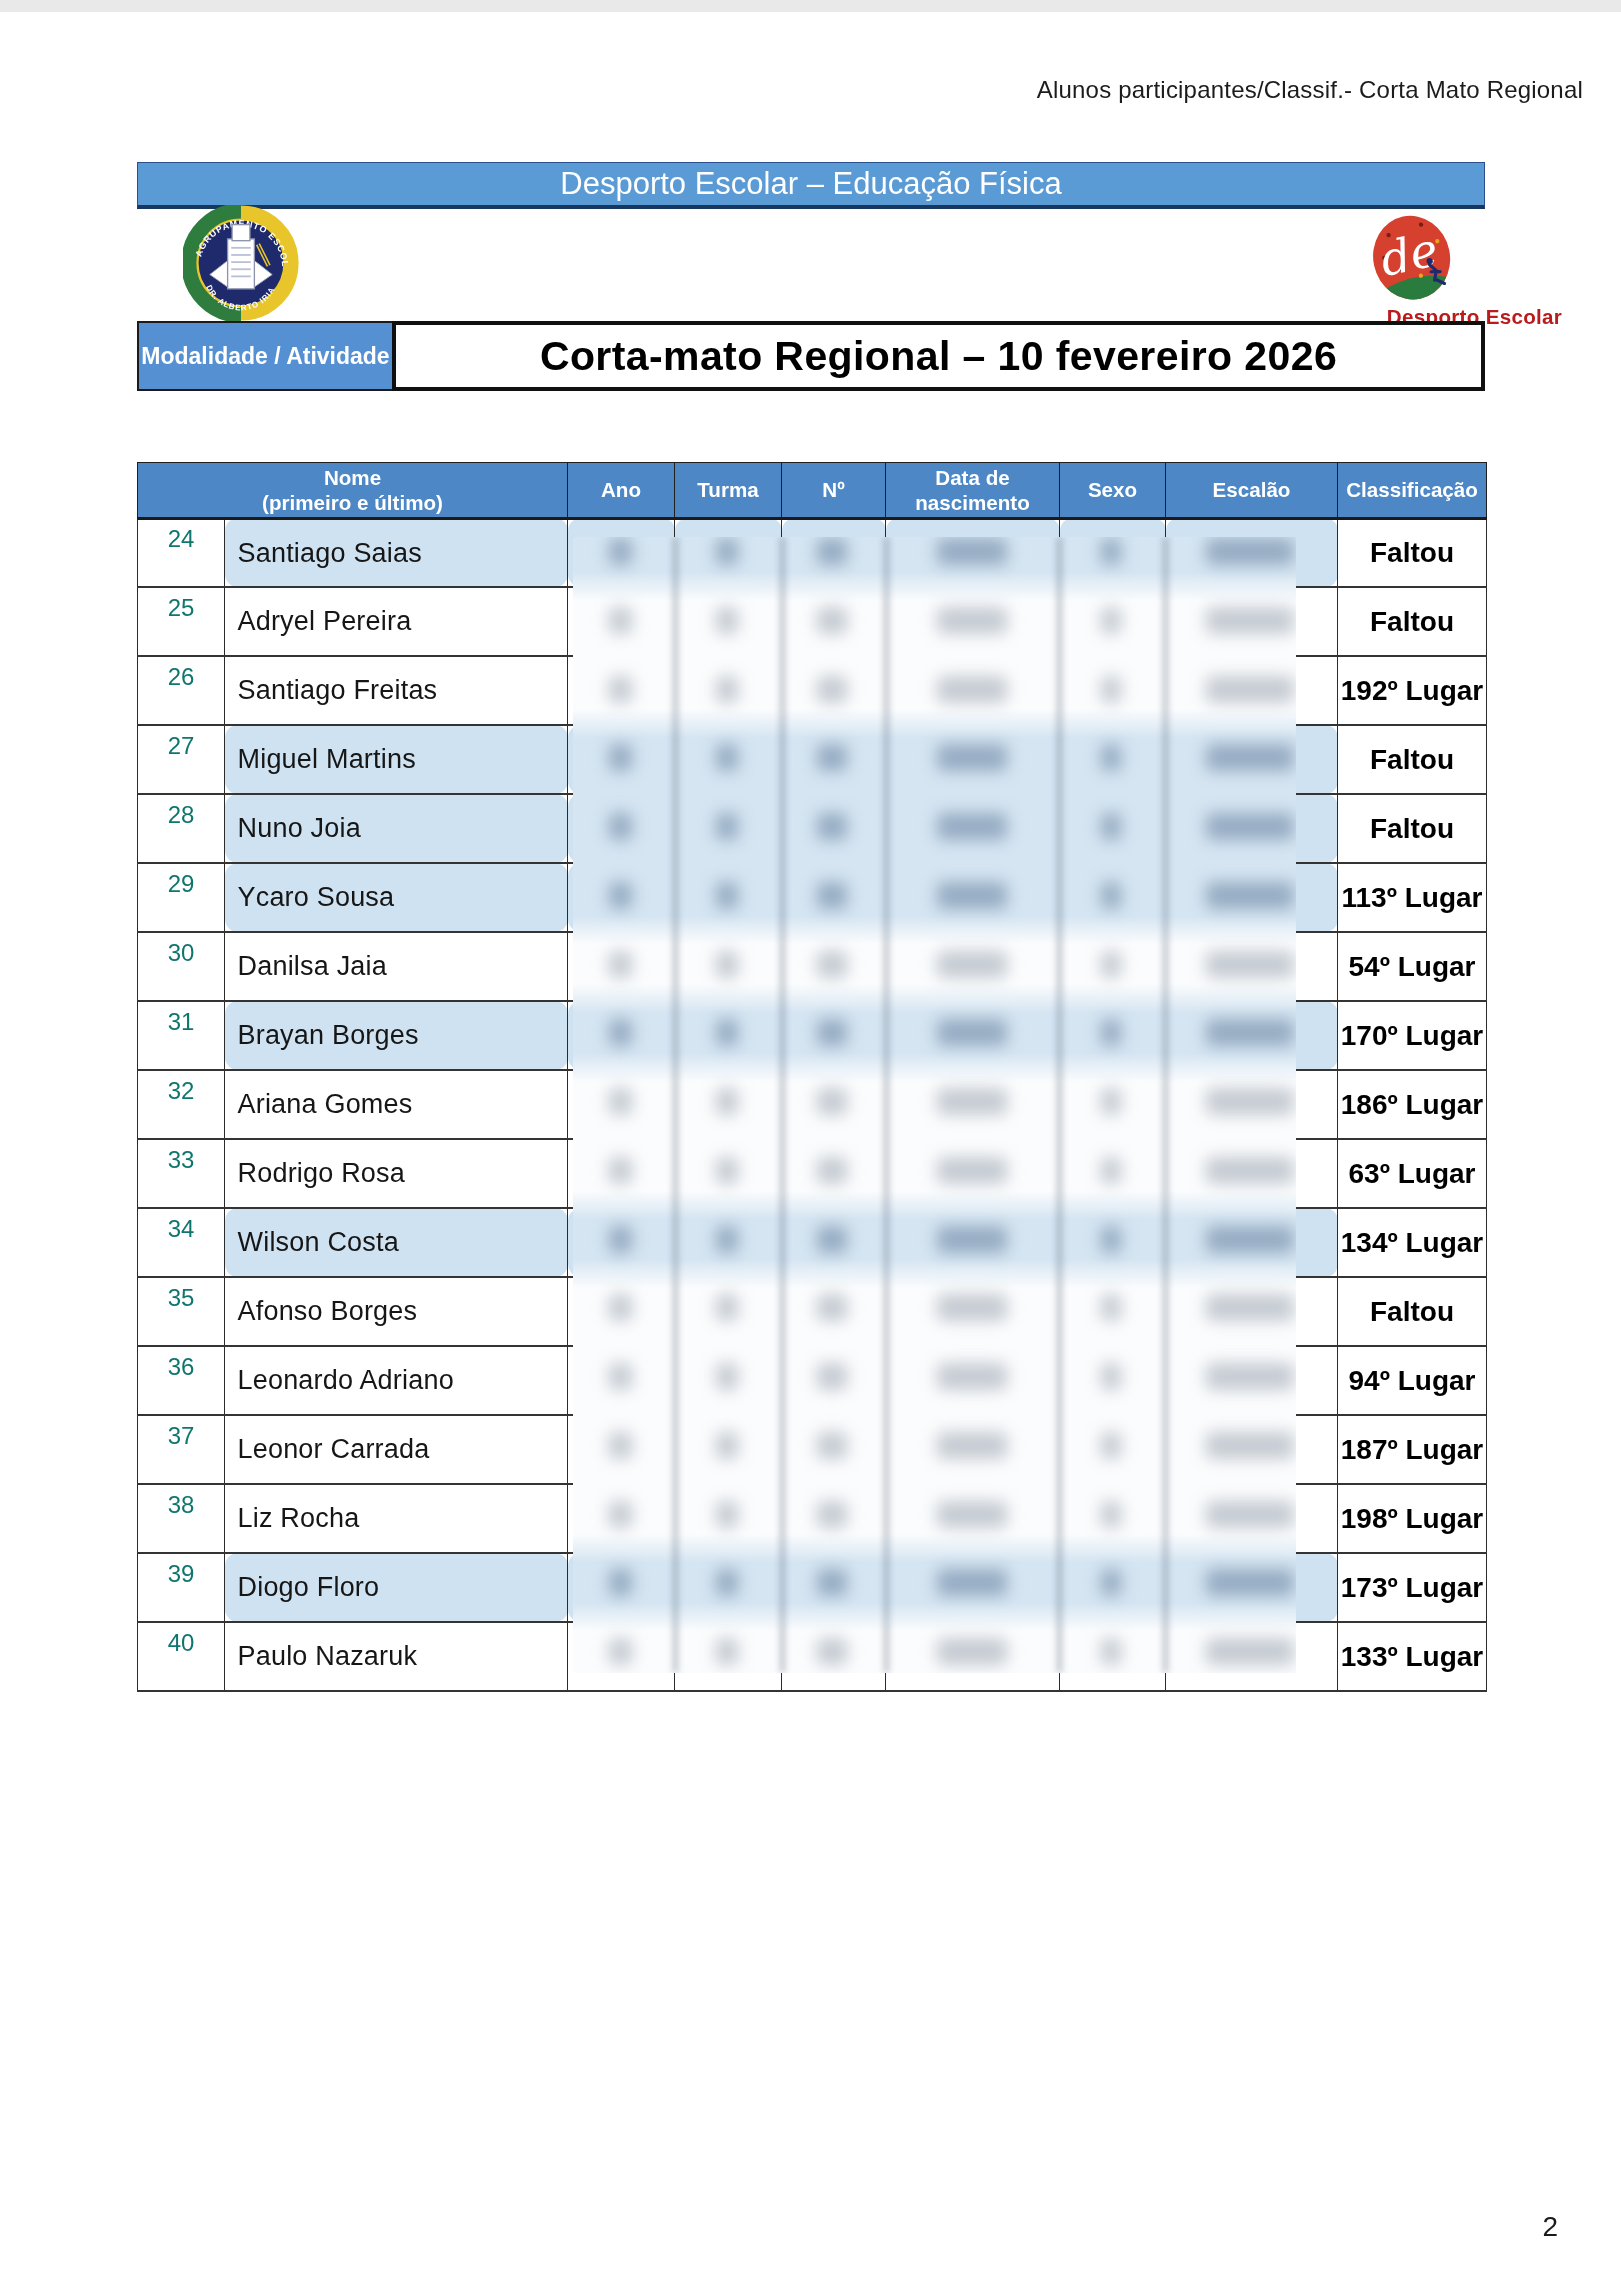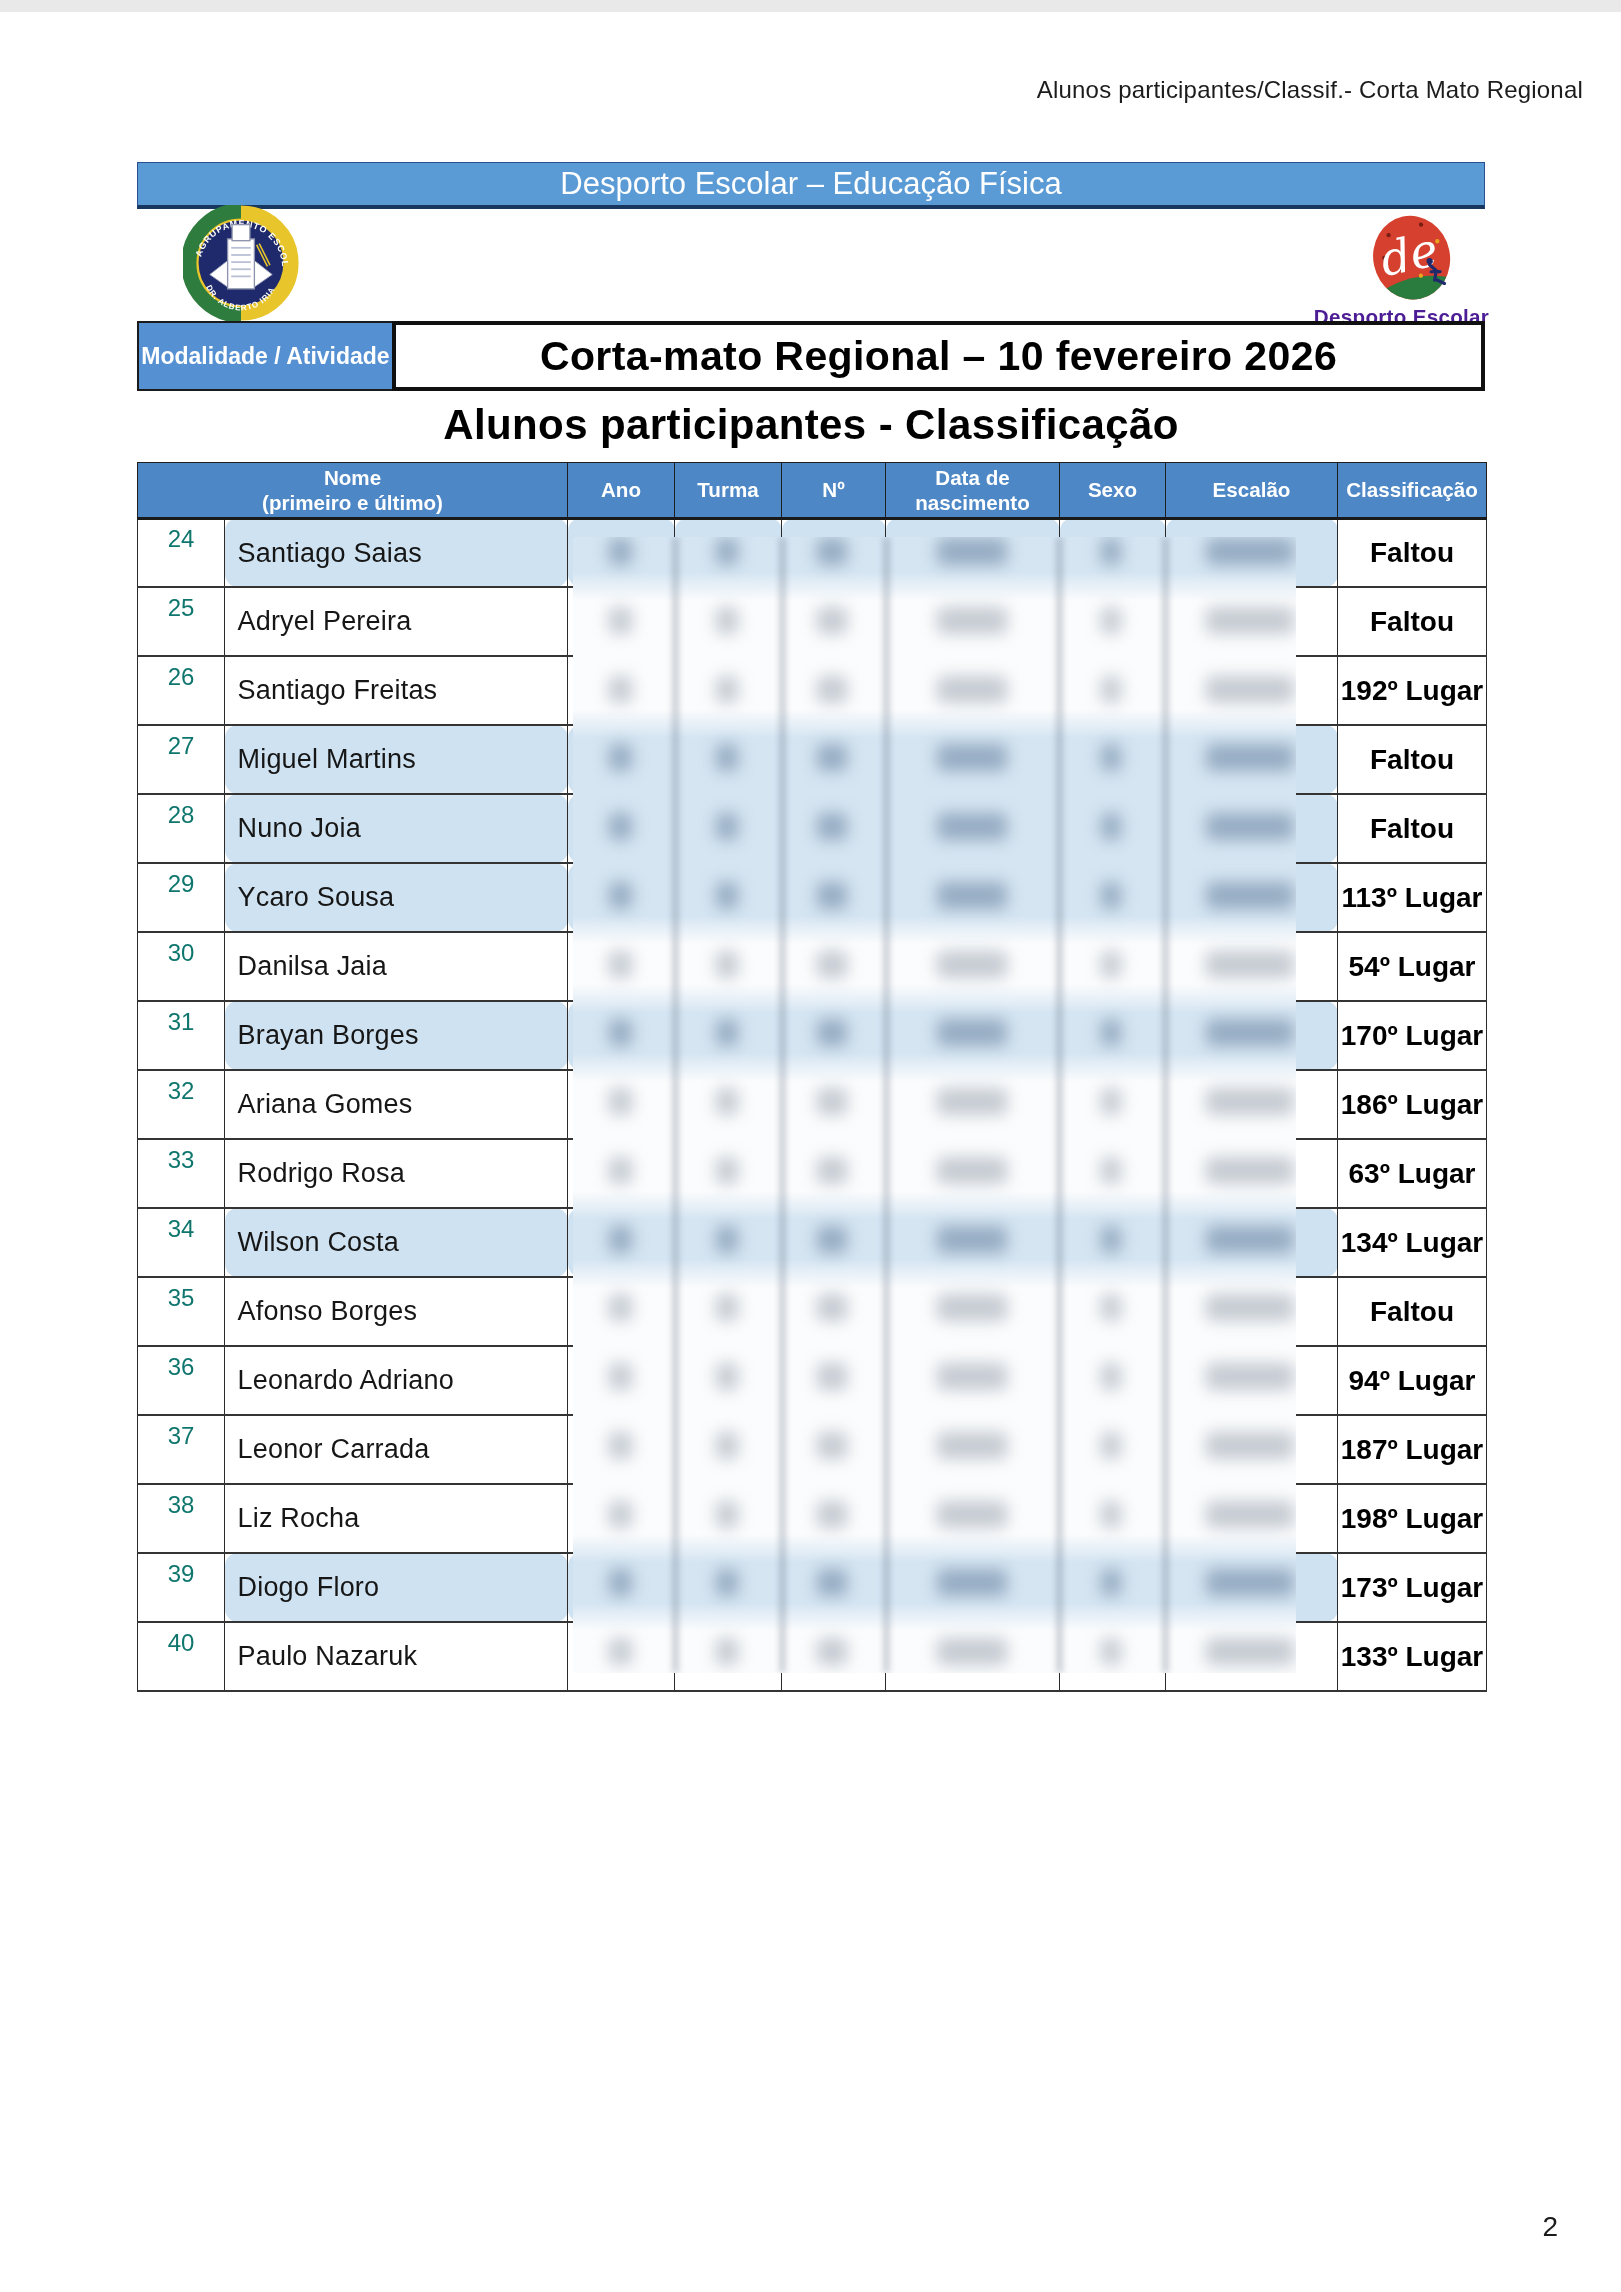--- a/index.html
+++ b/index.html
@@ -19,22 +19,22 @@
     box-sizing:border-box;background:#5b9bd5;
     border:1.8px solid #2a4f8f;border-bottom:4.5px solid #17375e;
     display:flex;align-items:center;justify-content:center;
     color:#ffffff;font-size:31px;
   }
   
   .school-logo{position:absolute;left:183px;top:193px;width:116px;height:116px;}
   
   .de-logo{position:absolute;left:1358px;top:201px;width:134px;height:116px;}
   .de-caption{
-    position:absolute;left:1312px;top:293px;width:179px;text-align:center;
-    font-size:20.6px;font-weight:bold;color:#4c1d95;letter-spacing:0.3px;
+    position:absolute;left:1385px;top:293px;width:179px;text-align:center;
+    font-size:20.6px;font-weight:bold;color:#b91c1c;letter-spacing:0.3px;
   }
   
   .modalidade{
     position:absolute;left:137px;top:309px;width:257px;height:70px;
     box-sizing:border-box;background:#5590d2;border:2.7px solid #1b1b1b;
     display:flex;align-items:center;justify-content:center;
     color:#fff;font-weight:bold;font-size:23px;
   }
   .title-box{
     position:absolute;left:392px;top:309px;width:1093px;height:70px;
@@ -163,21 +163,20 @@
   <div class="de-caption">Desporto Escolar</div>
 
   <div class="modalidade">
     <span>Modalidade / Atividade</span>
   </div>
 
   <div class="title-box">
     <span>Corta-mato Regional – 10 fevereiro 2026</span>
   </div>
 
-  <div class="subtitle">Alunos participantes - Classificação</div>
 
   <div class="table-wrap">
     <table>
       <colgroup>
         <col style="width:87px">
           <col style="width:343px">
           <col style="width:107px">
         <col style="width:107px">
           <col style="width:104px">
           <col style="width:174px">

